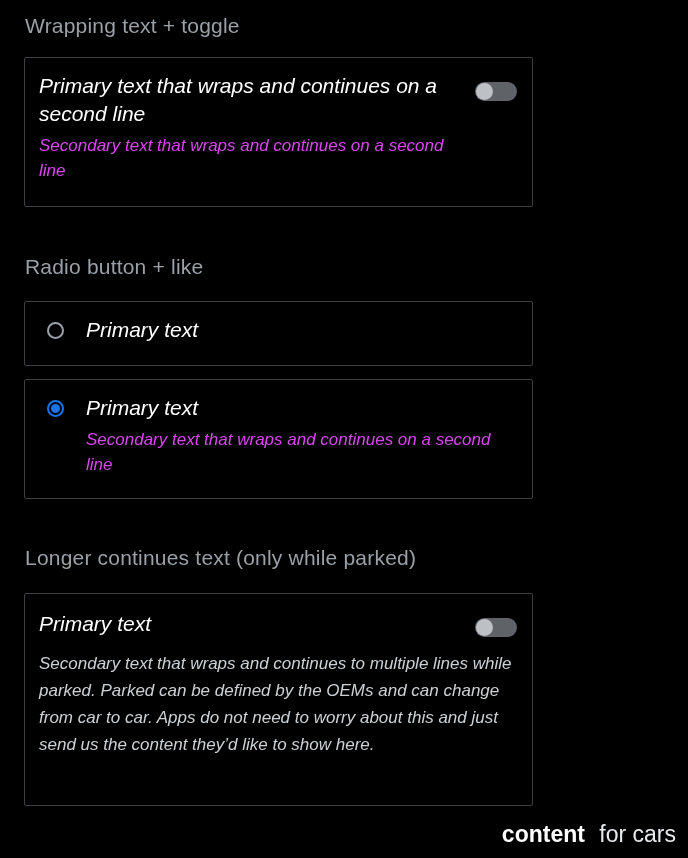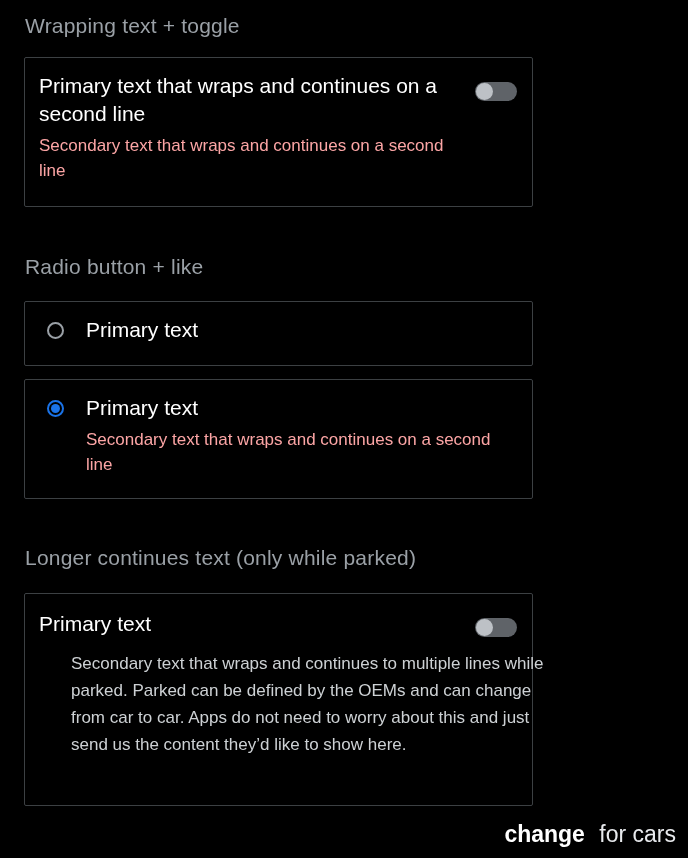--- a/index.html
+++ b/index.html
@@ -30,35 +30,36 @@
     white-space: nowrap;
   }
   .card {
     position: absolute;
     left: 24px;
     width: 509px;
     box-sizing: border-box;
     border: 1px solid #3c4043;
     background: #000000;
     border-radius: 2px;
+    font-style: italic;
   }
   .card-inner {
     position: relative;
     padding: 14px 16px 16px 14px;
   }
   .primary {
     font-size: 21px;
     line-height: 28px;
     color: #ffffff;
     font-weight: 400;
   }
   .secondary {
     font-size: 17px;
     line-height: 25px;
-    color: #fca5a5;
+    color: #d946ef;
     margin-top: 5px;
   }
   .secondary.long {
     color: #cdd1d4;
     line-height: 27px;
   }
   
   .toggle {
     position: absolute;
     width: 42px;
@@ -164,24 +165,24 @@
         </div>
       </div>
     </div>
   </div>
 
   <div class="section-title" style="top: 546px;">Longer continues text (only while parked)</div>
 
   <div class="card" style="top: 593px; height: 213px;">
     <div class="card-inner" style="padding: 16px 16px 18px 14px;">
       <div class="primary" style="width: 400px;">Primary text</div>
-      <div class="secondary long" style="width: 476px; margin-top: 12px; margin-left: 32px;">Secondary text that wraps and continues to multiple lines while parked. Parked can be defined by the OEMs and can change from car to car. Apps do not need to worry about this and just send us the content they’d like to show here.</div>
+      <div class="secondary long" style="width: 476px; margin-top: 12px;">Secondary text that wraps and continues to multiple lines while parked. Parked can be defined by the OEMs and can change from car to car. Apps do not need to worry about this and just send us the content they’d like to show here.</div>
       <div class="toggle" style="right: 15px; top: 24px;">
         <div class="knob"></div>
       </div>
     </div>
   </div>
 
   <div class="footer">
-    <span class="brand">change</span><span class="suffix"> for cars</span>
+    <span class="brand">content</span><span class="suffix"> for cars</span>
   </div>
 
 </div>
 
 </body></html>

